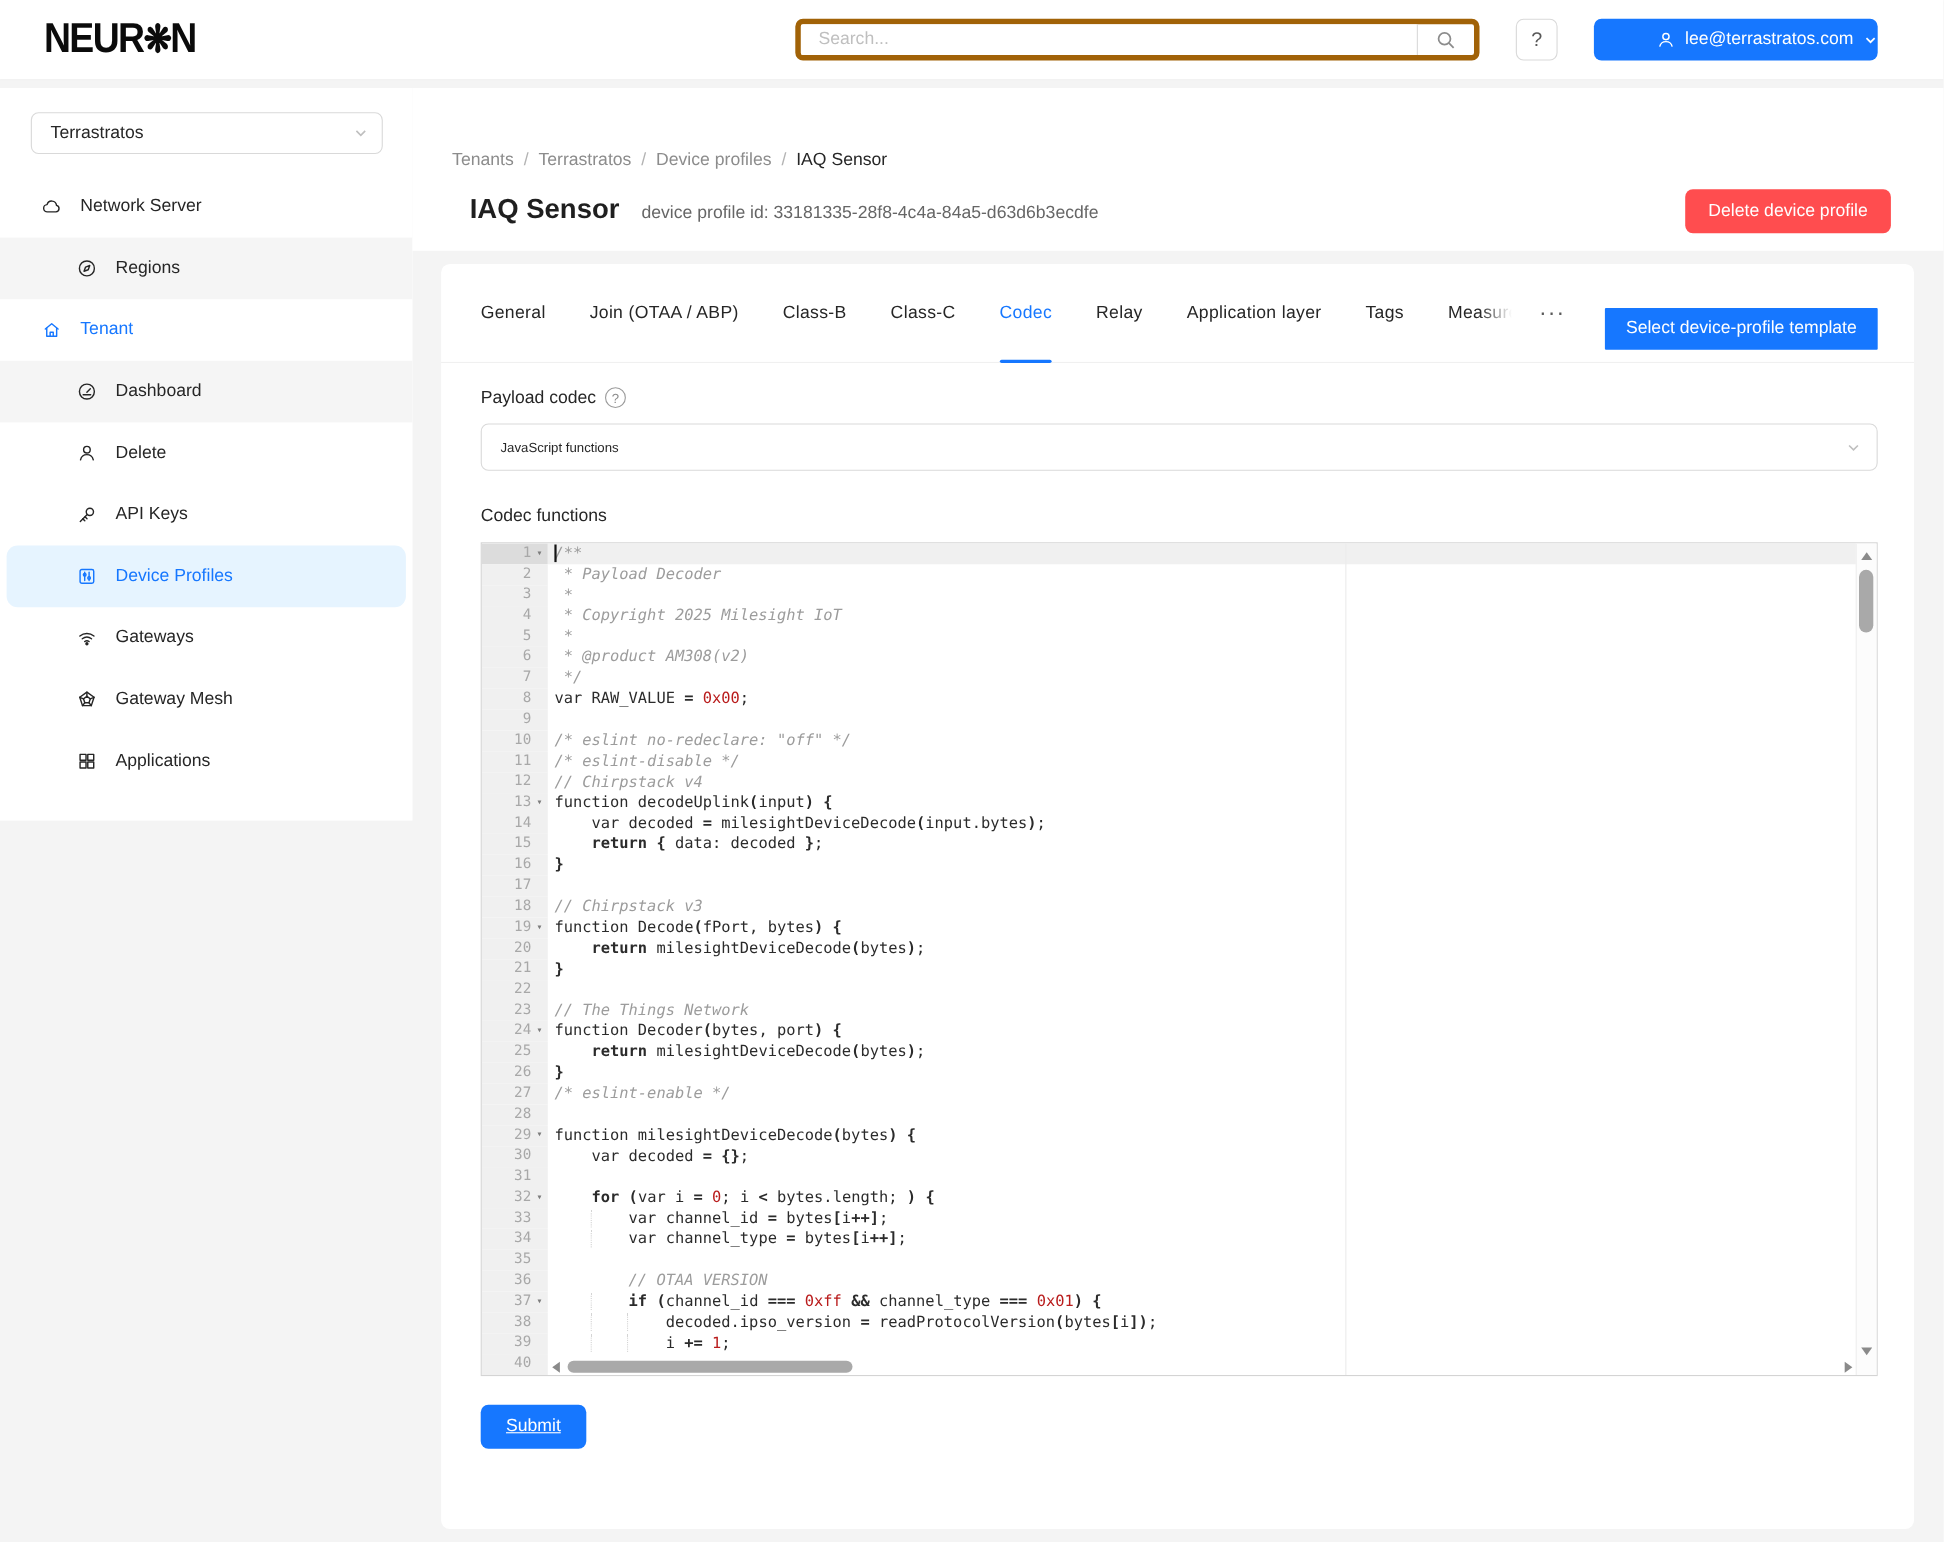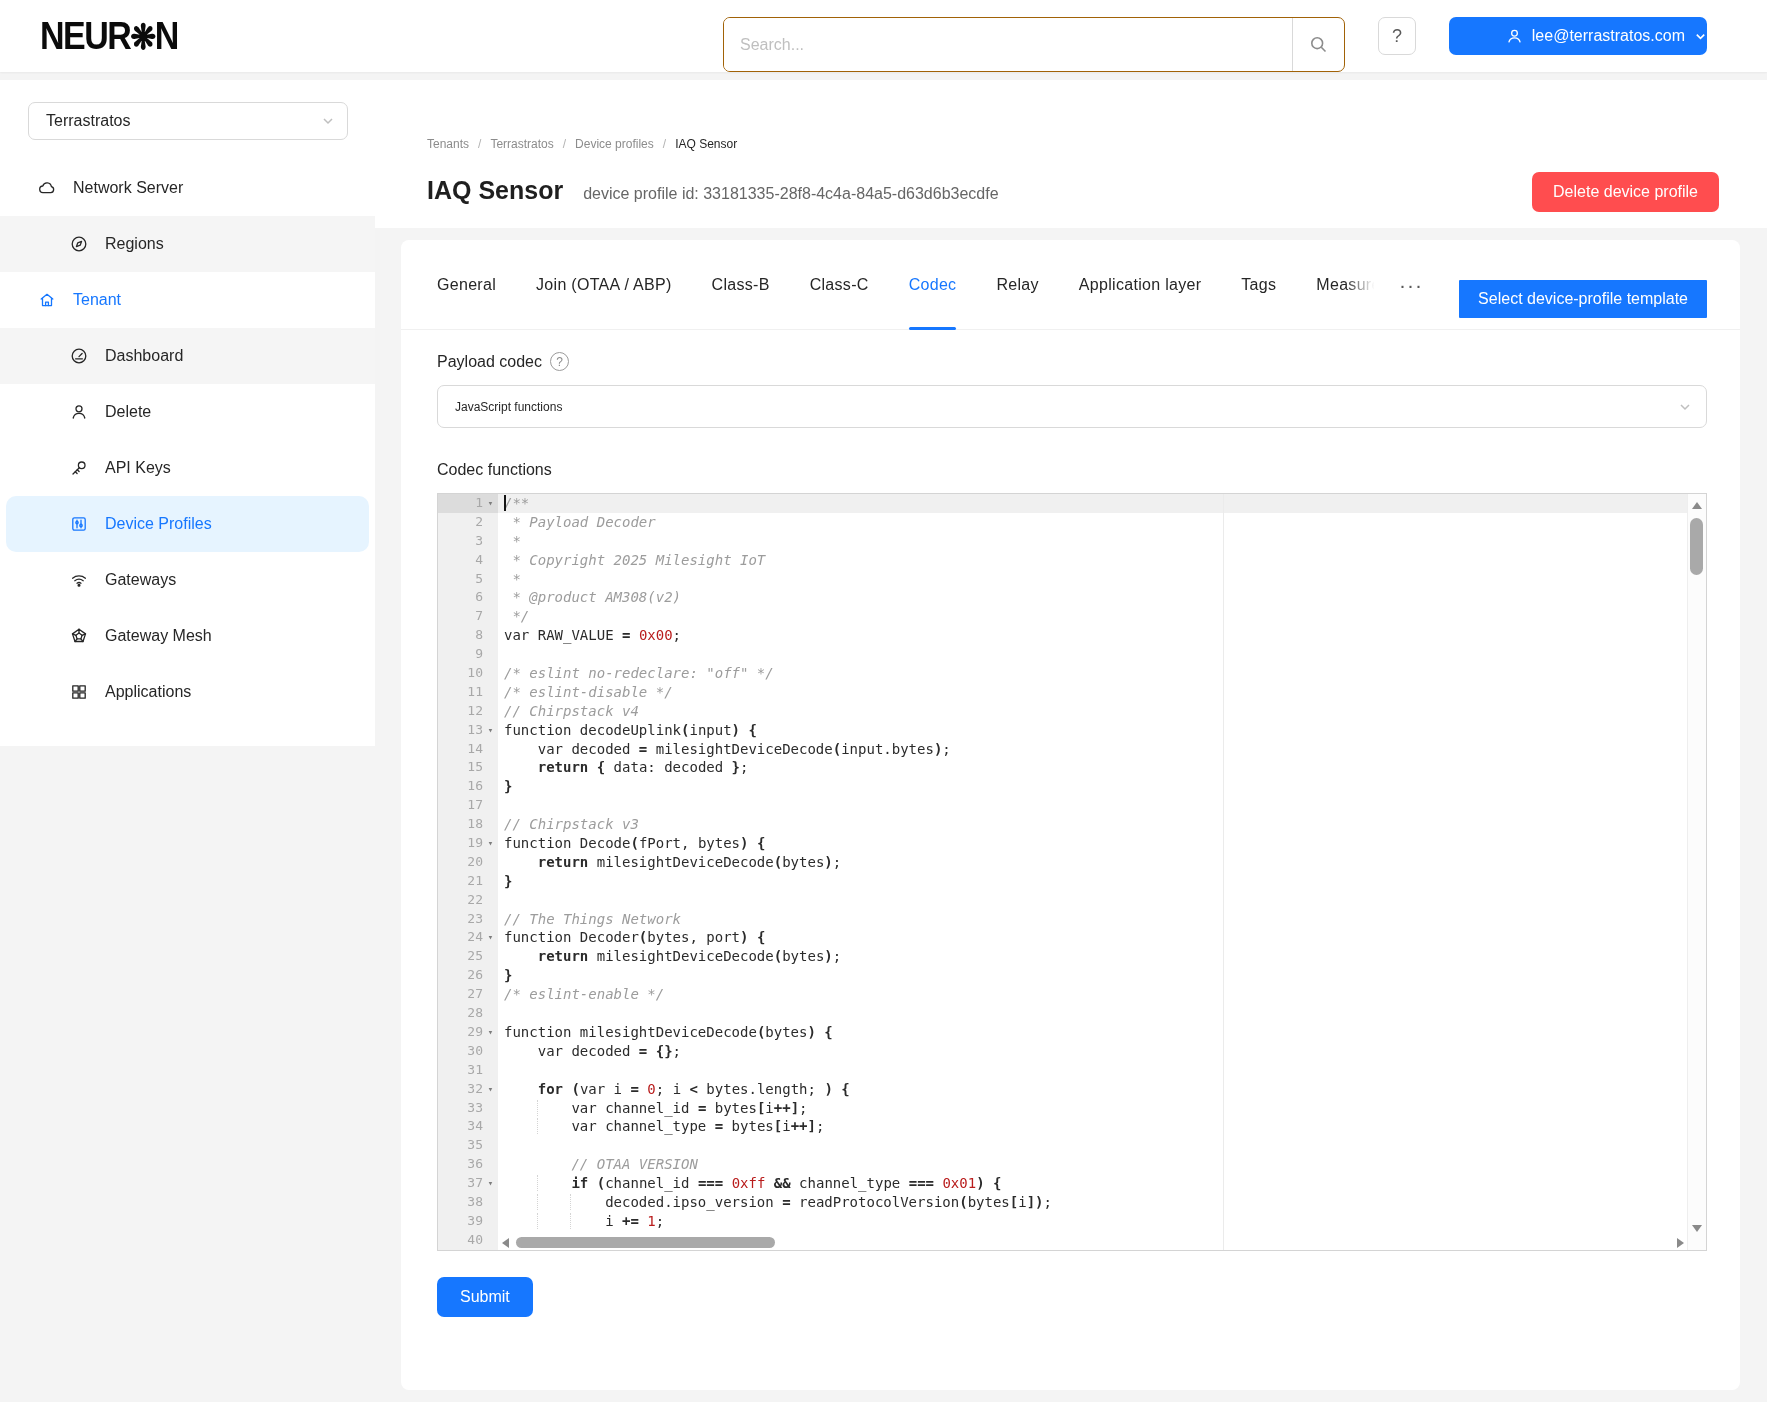--- a/index.html
+++ b/index.html
@@ -7,39 +7,39 @@
   body {
     position: relative; overflow: hidden;
     background:#f4f4f4;
     font-family:"Liberation Sans", sans-serif;
     color:#262626;
   }
   
   .hdr { position:absolute; left:0; top:0; width:1767px; height:72px; background:#fff; box-shadow:0 1px 2px rgba(0,0,0,.05); z-index:5; }
   .logo { position:absolute; left:40px; top:14px; font-size:34px; font-weight:900; letter-spacing:-1.5px; color:#0b0b0b; transform:scaleY(1.12); transform-origin:top; }
   .logo .flake { font-size:31px; }
-  .search { position:absolute; left:723px; top:17px; width:622px; height:55px; border:1px solid #a16207; border-radius:7px; background:#fff; display:flex; overflow:hidden; }
+  .search { position:absolute; left:723px; top:17px; width:622px; height:38px; border:5px solid #a16207; border-radius:7px; background:#fff; display:flex; overflow:hidden; }
   .search input { flex:1; border:none; outline:none; padding:0 16px; font-size:16px; font-family:inherit; color:#262626; }
   .search input::placeholder { color:#bfbfbf; }
   .search .btn { width:52px; border-left:1px solid #d9d9d9; display:grid; place-items:center; cursor:pointer; }
   .help-btn { position:absolute; left:1378px; top:17px; width:38px; height:38px; border:1px solid #d9d9d9; border-radius:7px; background:#fff; color:#595959; font-size:18px; display:grid; place-items:center; cursor:pointer; }
   .user-btn { position:absolute; left:1449px; top:17px; width:258px; height:38px; background:#1677ff; border:none; border-radius:7px; color:#fff; font-size:16px; font-family:inherit; display:flex; align-items:center; justify-content:flex-end; gap:9px; cursor:pointer; }
   
   .sidebar { position:absolute; left:0; top:80px; width:375px; background:#fff; padding-bottom:26px; }
   .tenant-select { margin:22px 27px 20px 28px; height:38px; border:1px solid #d9d9d9; border-radius:7px; display:flex; align-items:center; justify-content:space-between; padding:0 12px 0 17px; font-size:16px; cursor:pointer; background:#fff; }
   .menu-item { height:56px; display:flex; align-items:center; gap:17px; font-size:16px; color:#262626; cursor:pointer; }
   .menu-item.group { padding-left:38px; }
   .menu-item.sub { padding-left:70px; }
   .menu-item.striped { background:#f5f5f5; }
   .menu-item.accent { color:#1677ff; }
   .menu-item.selected { background:#e6f4ff; color:#1677ff; border-radius:10px; margin:0 6px; padding-left:64px; }
   .mi-icon { width:18px; height:18px; flex:0 0 18px; display:grid; place-items:center; }
   
   .page-hd { position:absolute; left:375px; top:80px; width:1392px; height:148px; background:#fff; }
-  .crumbs { position:absolute; left:52px; top:57px; font-size:12px; color:#8c8c8c; }
+  .crumbs { position:absolute; left:36px; top:57px; font-size:16px; color:#8c8c8c; }
   .crumbs .crumb { cursor:pointer; }
   .crumbs .crumb.last { color:#262626; cursor:default; }
   .crumbs .sep { margin:0 9px; color:#b3b3b3; }
   .title-row { position:absolute; left:52px; top:96px; display:flex; align-items:baseline; }
   .pg-title { font-size:25px; font-weight:700; color:#1f1f1f; }
   .pg-sub { font-size:16px; color:#666; margin-left:20px; }
   .del-btn { position:absolute; right:48px; top:92px; height:40px; padding:0 21px; background:#ff4d4f; border:none; border-radius:7px; color:#fff; font-size:16px; font-family:inherit; cursor:pointer; }
   
   .card { position:absolute; left:401px; top:240px; width:1339px; height:1150px; background:#fff; border-radius:8px; }
   .tabbar { position:absolute; left:0; top:0; right:0; height:90px; border-bottom:1px solid #f0f0f0; }
@@ -47,21 +47,21 @@
   .tab { font-size:16px; letter-spacing:.3px; display:flex; align-items:center; position:relative; color:#262626; cursor:pointer; flex:0 0 auto; }
   .tab.active { color:#1677ff; }
   .tab.active::after { content:''; position:absolute; left:0; right:0; bottom:0; height:3px; background:#1677ff; border-radius:2px; }
   .tabs-fade { position:absolute; left:944px; top:1px; width:42px; height:87px; background:linear-gradient(90deg, rgba(255,255,255,0), #fff 70%); pointer-events:none; }
   .more-dots { position:absolute; left:992px; top:0; height:90px; width:36px; display:grid; place-items:center; font-size:21px; letter-spacing:1px; color:#595959; cursor:pointer; }
   .tpl-btn { position:absolute; right:33px; top:40px; height:38px; padding:0 19px; background:#1677ff; border:none; border-radius:1px; color:#fff; font-size:16px; font-family:inherit; cursor:pointer; }
   .fld-label { position:absolute; left:36px; top:112px; font-size:16px; color:#262626; display:flex; align-items:center; gap:8px; }
   .q-icon { width:19px; height:19px; border:1px solid #9b9b9b; border-radius:50%; color:#8c8c8c; font-size:12px; display:grid; place-items:center; }
   .select { position:absolute; left:36px; top:145px; width:1270px; height:43px; border:1px solid #d9d9d9; border-radius:7px; display:flex; align-items:center; justify-content:space-between; padding:0 14px 0 17px; font-size:12px; cursor:pointer; background:#fff; }
   .cf-label { position:absolute; left:36px; top:221px; font-size:16px; color:#262626; }
-  .submit-btn { position:absolute; left:36px; top:1037px; height:40px; padding:0 23px; background:#1677ff; border:none; border-radius:7px; color:#fff; font-size:16px; font-family:inherit; cursor:pointer; }
+  .submit-btn { position:absolute; left:36px; top:1037px; height:40px; padding:0 23px; background:#1677ff; border:none; border-radius:7px; color:#fff; font-size:16px; font-family:inherit; cursor:pointer;text-decoration:underline; }
   
   .editor { position:absolute; left:36px; top:253px; width:1270px; height:758px; border:1px solid #d4d4d4; background:#fff; font-family:"DejaVu Sans Mono", monospace; font-size:14px; overflow:hidden; }
   .ed-row { display:flex; height:18.9px; line-height:18.9px; }
   .ed-gutter { width:60px; flex:0 0 60px; background:#f0f0f0; display:flex; justify-content:flex-end; align-items:center; }
   .ed-gutter .num { color:#a8a8a8; font-size:13px; }
   .ed-gutter .fold { width:15px; text-align:center; font-size:9px; color:#7d7d7d; cursor:pointer; }
   .ed-code { flex:1; margin:0; padding-left:6px; white-space:pre; font:inherit; color:#2b2b2b; }
   .ed-row.active .ed-code { background:#f0f0f0; }
   .ed-row.active .ed-gutter { background:#dcdcdc; }
   .tk-n { color:#b91c1c; }

